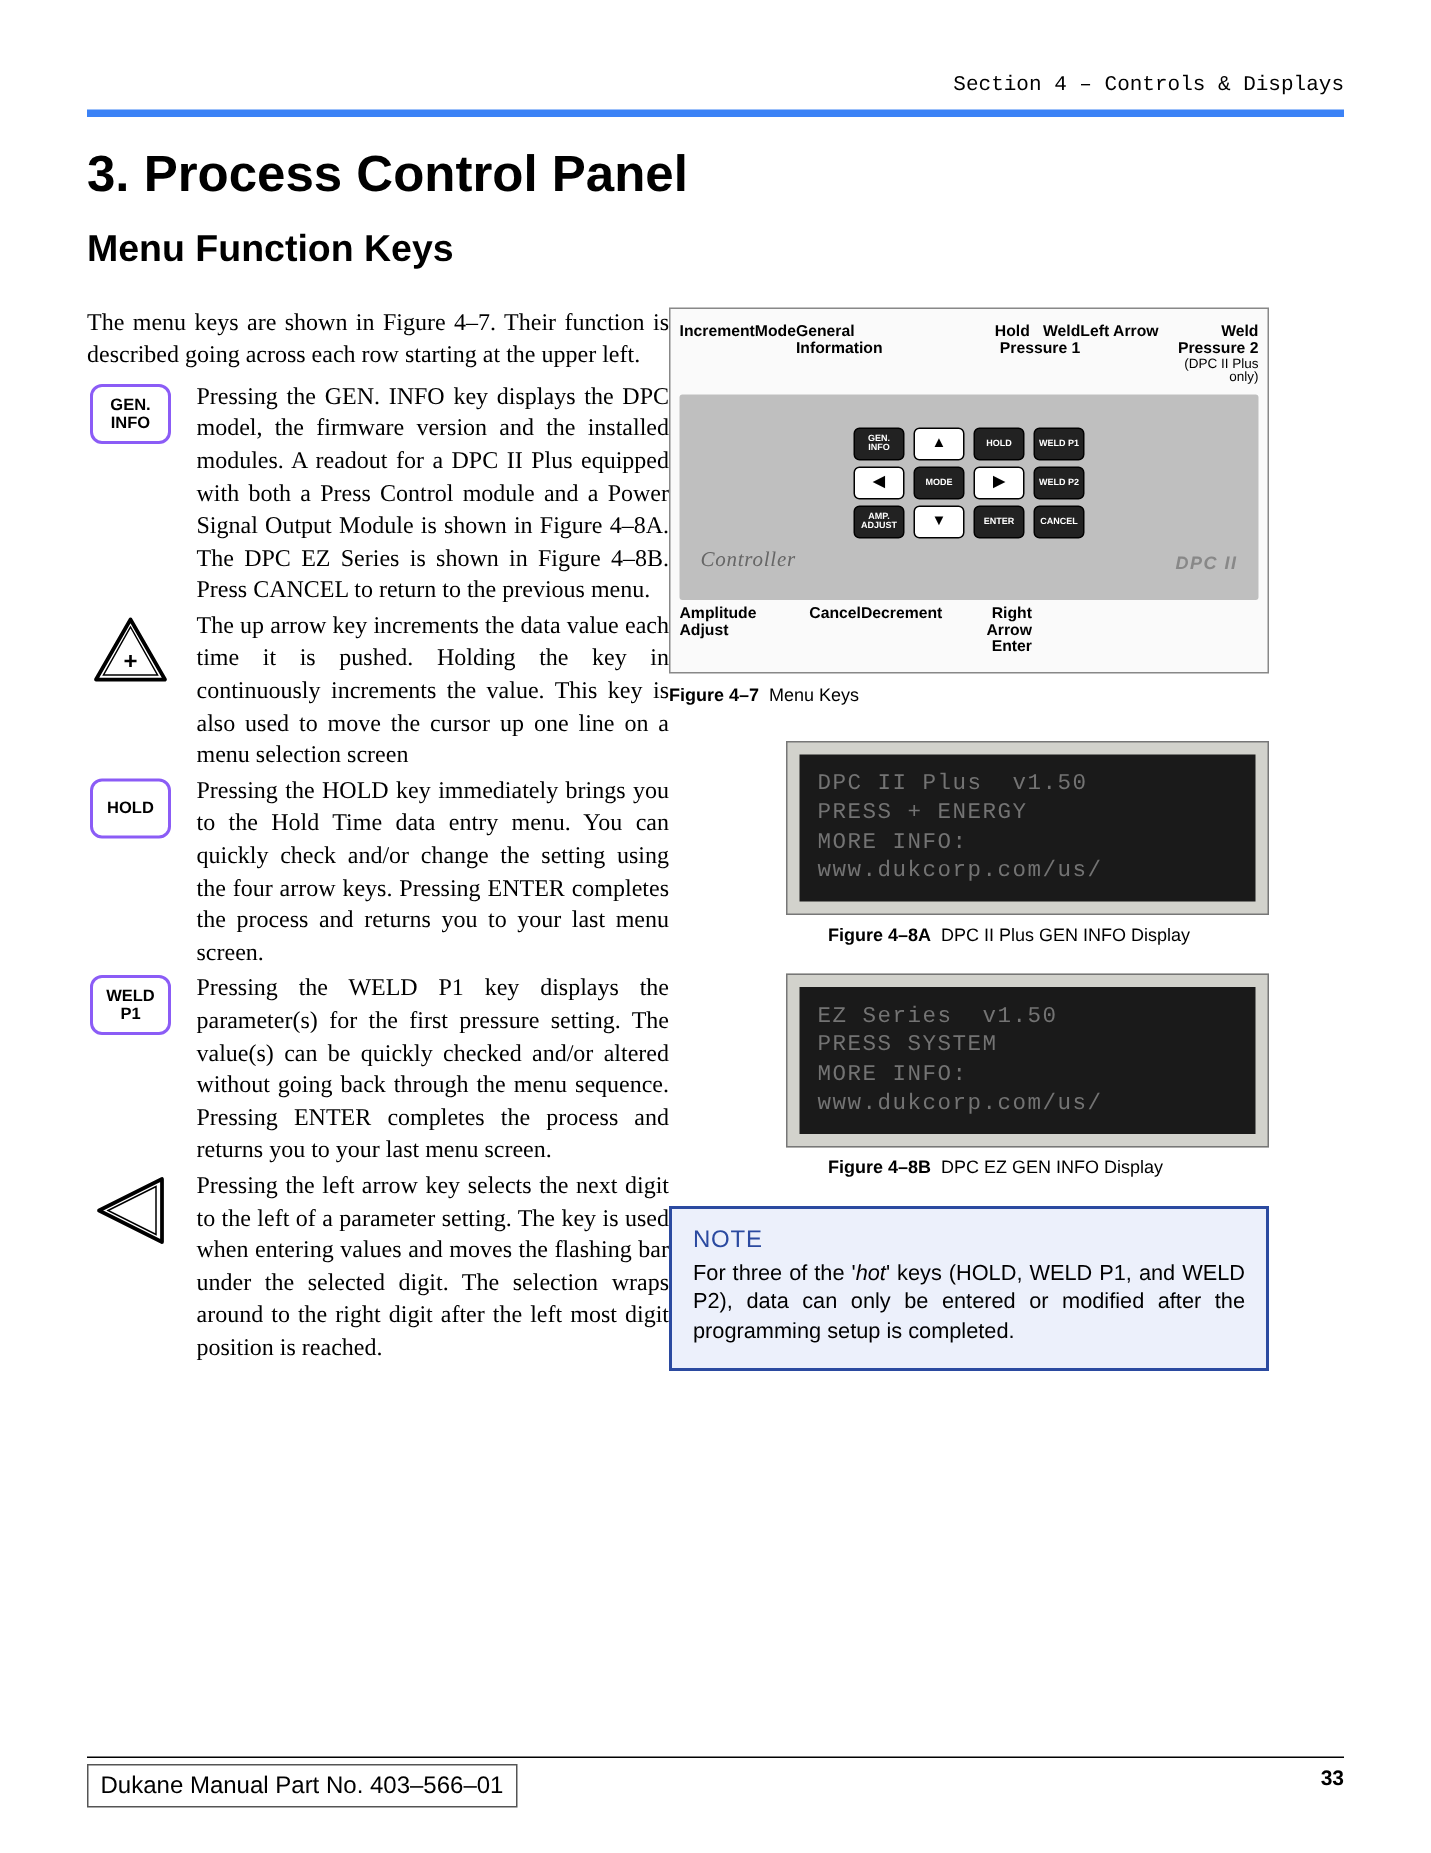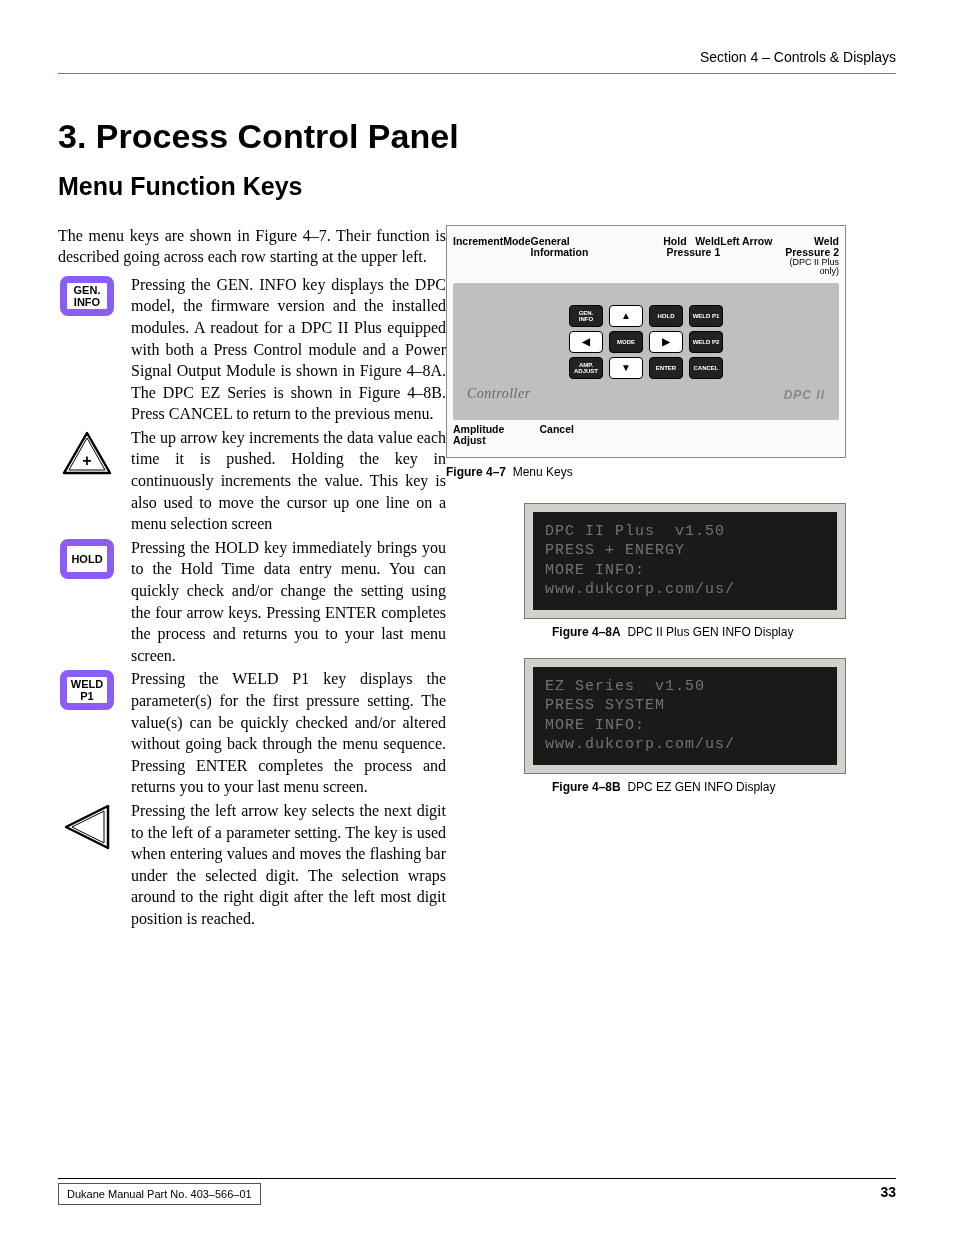--- a/index.html
+++ b/index.html
@@ -7,32 +7,32 @@
     font-family: Georgia, 'Times New Roman', serif;
     font-size: 15px;
     line-height: 1.35;
     color: #000;
     background: #fff;
     width: 954px;
     height: 1235px;
     padding: 48px 58px 30px 58px;
     position: relative;
   }
-  .page-header { text-align: right; font-family: Liberation Sans, sans-serif; font-size: 14px; padding-bottom: 6px; border-bottom: 1px solid #3b82f6; margin-bottom: 40px; }
+  .page-header { text-align: right; font-family: Liberation Mono, monospace; font-size: 14px; padding-bottom: 6px; border-bottom: 5px solid #3b82f6; margin-bottom: 16px; }
   h1.section-title { font-family: 'Helvetica Neue', Arial, sans-serif; font-weight: 700; font-size: 34px; margin-bottom: 10px; }
   h2.subsection-title { font-family: 'Helvetica Neue', Arial, sans-serif; font-weight: 700; font-size: 25px; margin-bottom: 21px; }
   .two-col { display: flex; }
   .left-col { width: 388px; }
   .right-col { width: 400px; padding-top:0; }
   .intro { font-size: 16px; text-align: justify; margin-bottom: 6px; }
   .key-row { display: flex; align-items: flex-start; gap: 15px; margin-bottom: 2px; }
   .key-icon { width: 58px; min-width:58px; display:flex; justify-content:center; padding-top:2px;}
   .key-desc { font-size: 16px; text-align: justify; flex:1; }
   
-  .btn-box { width:54px; height:40px; border:7px solid #8b5cf6; border-radius:8px; font-family: Arial, sans-serif; font-weight:700; font-size:11px; line-height:1.1; display:flex; align-items:center; justify-content:center; text-align:center; padding:3px; }
+  .btn-box { width:54px; height:40px; border:2px solid #8b5cf6; border-radius:8px; font-family: Arial, sans-serif; font-weight:700; font-size:11px; line-height:1.1; display:flex; align-items:center; justify-content:center; text-align:center; padding:3px; }
   .btn-box.hold{font-size:11px;}
   .tri-up, .tri-left { width:54px; height:50px; }
   
   .fig-panel { border:1px solid #888; padding:10px 6px 8px 6px; margin-bottom:6px; font-family:Arial,sans-serif; position:relative; background:#fafafa;}
   .fig-caption { font-family: Arial, sans-serif; font-size:12px; margin-bottom:22px; }
   .fig-caption .fignum{font-weight:700;}
   .label-rows { display:flex; flex-direction:row; gap:0;}
   .label-row { display:flex; justify-content:space-between; font-size:10.5px; font-weight:700; line-height:1.05; margin-bottom:3px;}
   .label-row .lft,.label-row .rgt{max-width:48%;}
   .label-row .rgt{text-align:right;}
@@ -51,21 +51,21 @@
   .lcd{background:#1a1a1a; color:#737373; font-family:'Courier New',monospace; font-size:15px; letter-spacing:1px; padding:10px 12px; line-height:1.3; white-space:pre;}
   .lcd-caption{font-family:Arial,sans-serif; font-size:12px; margin:5px 0 18px 78px;padding-left:28px;}
   .lcd-caption .fignum{font-weight:700;}
   
   .note-box{border:2px solid #2b4aa0; background:#ecf0fb; padding:10px 14px 14px 14px; font-family:'Helvetica Neue',Arial,sans-serif; font-size:14.5px; text-align:justify; line-height:1.35;}
   .note-box .note-title{color:#2b4aa0; font-weight:400; font-size:16px; margin-bottom:2px; letter-spacing:0.5px;}
   .note-box em{font-style:italic;}
   
   .page-footer{position:absolute; left:58px; right:58px; bottom:30px; border-top:1px solid #000; padding-top:4px; font-family:Arial,sans-serif; font-size:12px; display:flex; justify-content:space-between;}
   .page-footer .pno{font-weight:700; font-size:14px;}
-  .footer-left{border:1px solid #555; padding:3px 8px 2px 8px; font-size:11px;}
+  .footer-left{border:1px solid #555; padding:3px 8px 2px 8px; font-size:16px;}
 </style>
 </head>
 <body>
 
 <div class="page-header">Section 4 – Controls &amp; Displays</div>
 
 <h1 class="section-title">3. Process Control Panel</h1>
 <h2 class="subsection-title">Menu Function Keys</h2>
 
 <div class="two-col">
@@ -163,20 +163,24 @@
         <div class="controller-strip">
           <span class="controller-text">Controller</span>
           <span class="dpc-text">DPC II</span>
         </div>
       </div>
 
       <div class="label-rows">
         <div class="label-row">
             <span class="lft">Amplitude Adjust</span>
             <span class="rgt">Cancel</span>
+          </div>
+        <div class="label-row">
+            <span class="lft">Decrement</span>
+            <span class="rgt"><span>Right Arrow</span><br><span>Enter</span></span>
           </div>
       </div>
     </div>
     <div class="fig-caption"><span class="fignum">Figure 4–7</span>&nbsp;&nbsp;<span>Menu Keys</span></div>
 
     <div class="lcd-wrap">
       <div class="lcd-frame">
           <div class="lcd">DPC II Plus  v1.50
 PRESS + ENERGY
 MORE INFO:
@@ -188,20 +192,24 @@
     <div class="lcd-wrap">
       <div class="lcd-frame">
           <div class="lcd">EZ Series  v1.50
 PRESS SYSTEM
 MORE INFO:
 www.dukcorp.com/us/</div>
         </div>
     </div>
     <div class="lcd-caption"><span class="fignum">Figure 4–8B</span>&nbsp;&nbsp;<span>DPC EZ GEN INFO Display</span></div>
 
+    <div class="note-box">
+      <div class="note-title">NOTE</div>
+      <span>For three of the '</span><em>hot</em><span>' keys (HOLD, WELD P1, and WELD P2), data can only be entered or modified after the programming setup is completed.</span>
+    </div>
 
   </div>
 </div>
 
 <div class="page-footer">
   <span class="footer-left">Dukane Manual Part No. 403–566–01</span>
   <span class="pno">33</span>
 </div>
 
 </body></html>

